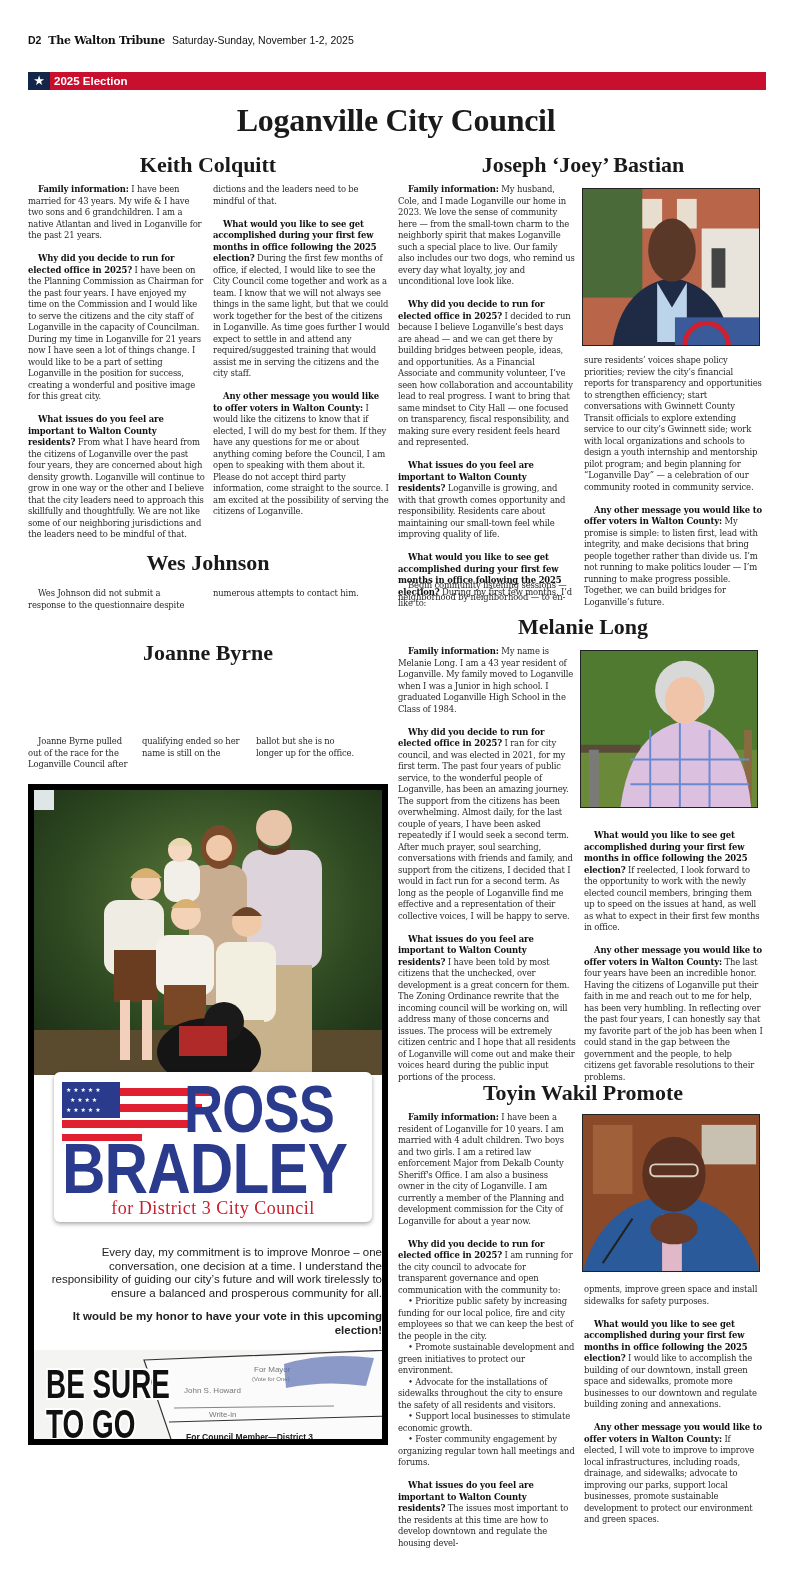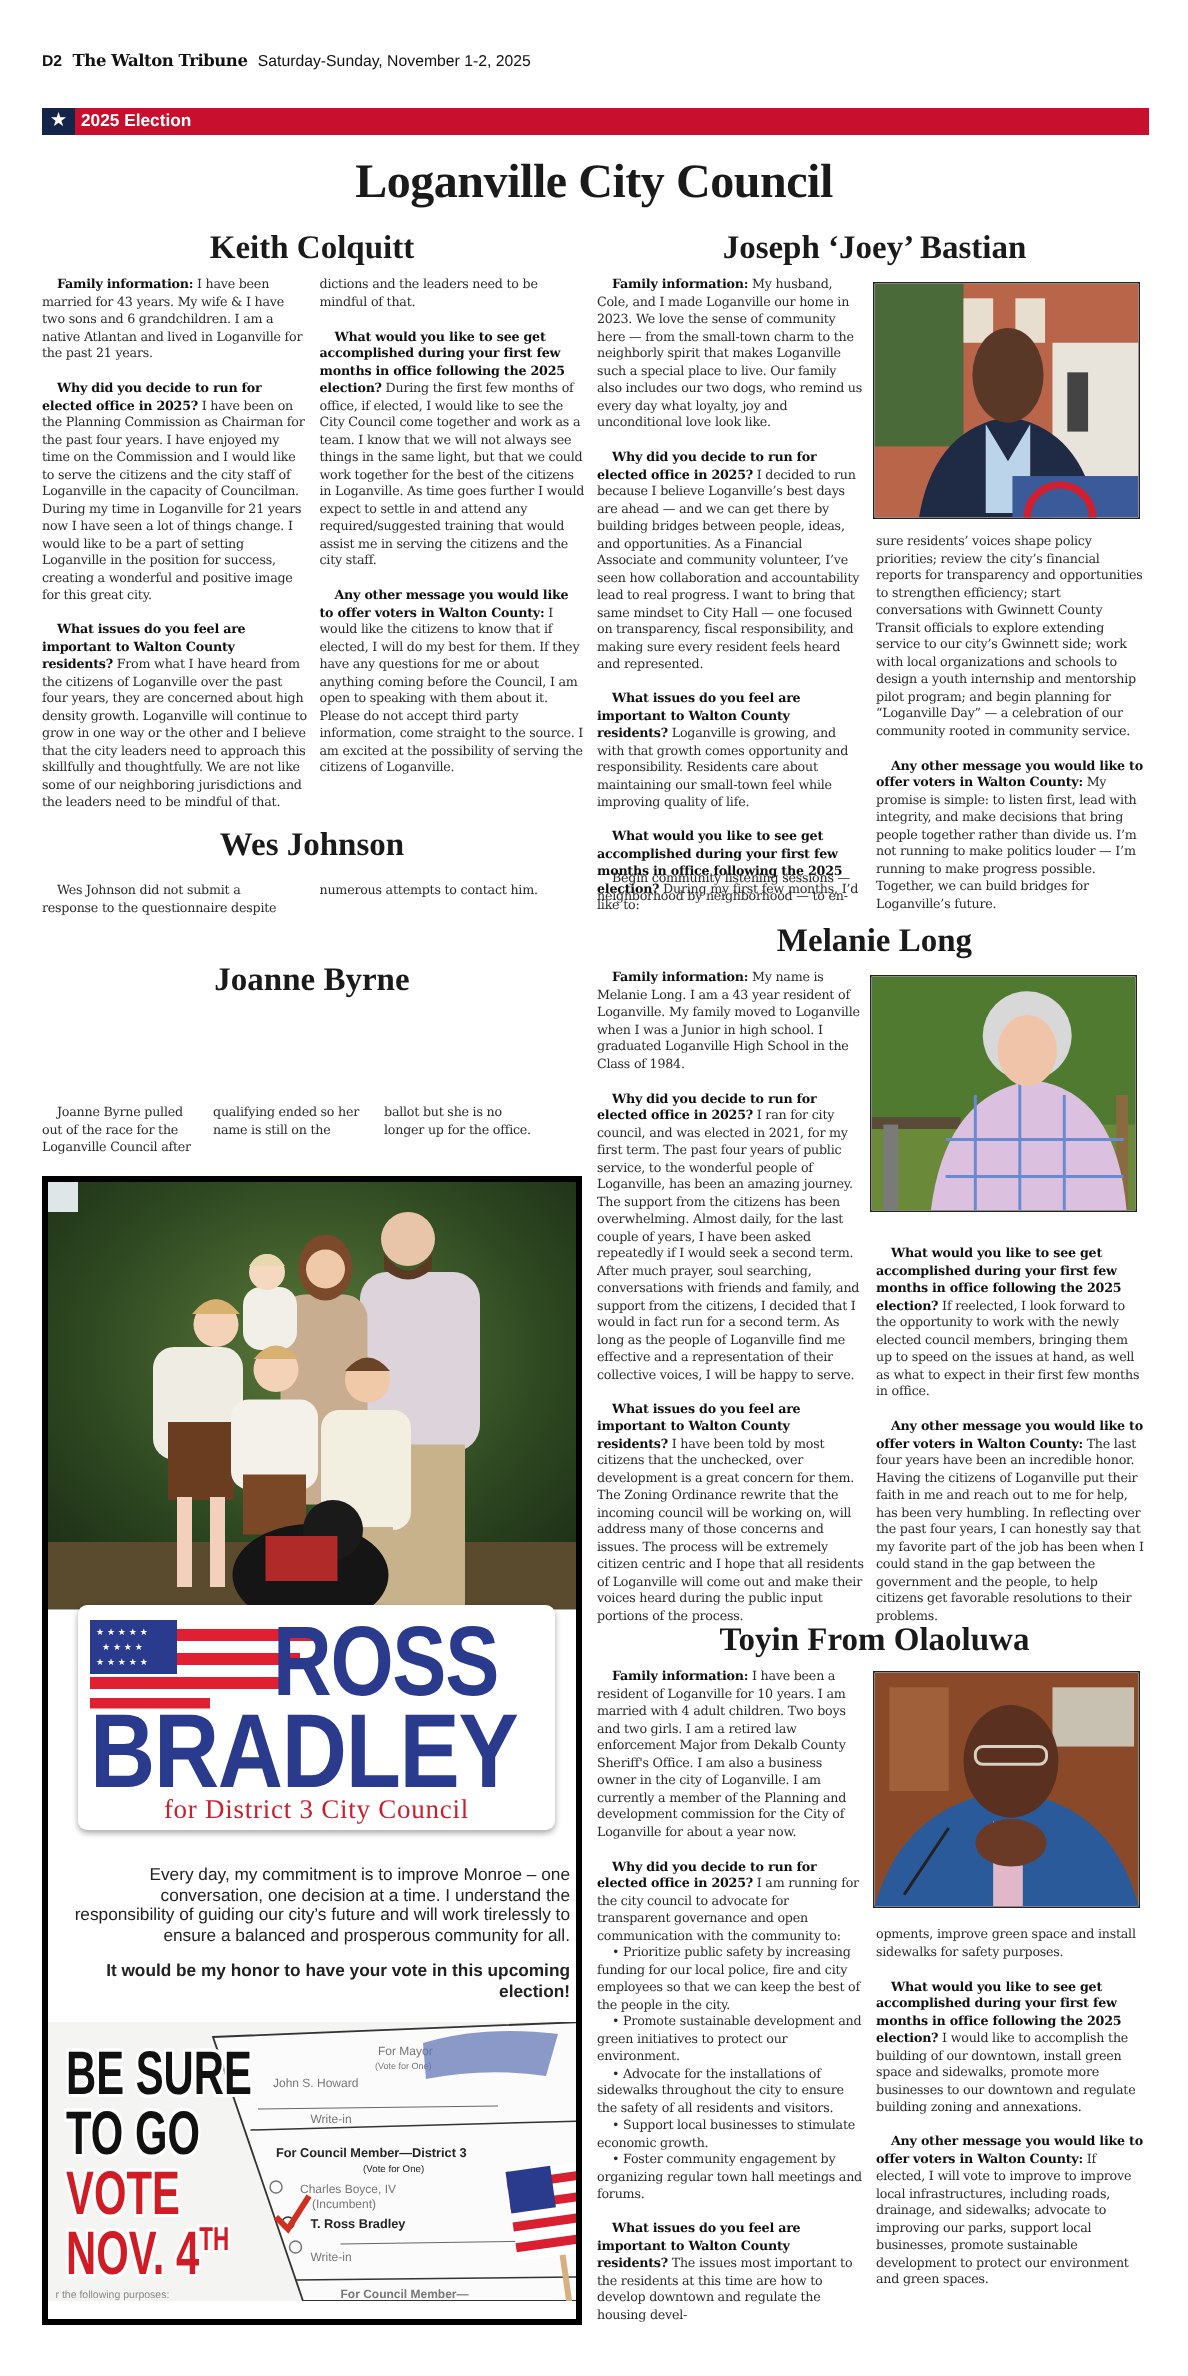--- a/index.html
+++ b/index.html
@@ -24,21 +24,21 @@
   .col p { margin-bottom: 11.5px; text-indent: 10px; }
   .col p.cont { text-indent: 0; }
   .col p.nomb { margin-bottom: 0; }
   .col b { color: #111; }
   .col .bullet { text-indent: 10px; margin-bottom: 0; }
 
   .photo { border: 1.5px solid #222; overflow: hidden; }
   .photo svg { display: block; width: 100%; height: 100%; }
 
   
-  .ad { left: 28px; top: 784px; width: 360px; height: 766px; border: 4px solid #000000; overflow: hidden; background: #fff; }
+  .ad { left: 28px; top: 784px; width: 360px; height: 661px; border: 6px solid #000000; overflow: hidden; background: #fff; }
   .ad-photo { position: absolute; left: 0; top: 0; width: 356px; height: 285px; }
   .ad-logo { position: absolute; left: 20px; top: 282px; width: 318px; height: 150px; background: #fff; border-radius: 6px; box-shadow: 0 2px 4px rgba(0,0,0,0.35); }
   .ross { position: absolute; left: 130px; top: 4px; font-family: "Liberation Sans", sans-serif; font-weight: bold; font-size: 66px; line-height: 66px; color: #2a3a8c; letter-spacing: -1px; transform: scaleX(0.82); transform-origin: left top; white-space: nowrap; }
   .bradley { position: absolute; left: 8px; top: 62px; font-family: "Liberation Sans", sans-serif; font-weight: bold; font-size: 70px; line-height: 70px; color: #2a3a8c; letter-spacing: -1px; transform: scaleX(0.86); transform-origin: left top; white-space: nowrap; }
   .for-district { position: absolute; left: 0; width: 100%; top: 126px; text-align: center; font-family: "Liberation Serif", serif; font-size: 18px; color: #c8202e; letter-spacing: 0.5px; white-space: nowrap; }
   .ad-msg { position: absolute; left: 8px; width: 340px; top: 456px; text-align: right; font-family: "Liberation Sans", sans-serif; font-size: 11.5px; line-height: 13.5px; color: #222; }
   .ad-cta { position: absolute; left: 8px; width: 340px; top: 520px; text-align: right; font-family: "Liberation Sans", sans-serif; font-weight: bold; font-size: 11.5px; line-height: 13.5px; color: #222; }
   .ad-ballot { position: absolute; left: 0; top: 560px; width: 356px; height: 186px; }
   .besure { position: absolute; left: 12px; top: 574px; font-family: "Liberation Sans", sans-serif; font-weight: bold; font-size: 41px; line-height: 40px; transform: scaleX(0.68); transform-origin: left top; white-space: nowrap; text-shadow: 2px 0 #fff,-2px 0 #fff,0 2px #fff,0 -2px #fff,2px 2px #fff,-2px -2px #fff,2px -2px #fff,-2px 2px #fff; }
   .besure .blk { color: #111; display: block; }
@@ -259,21 +259,21 @@
       </g>
     <ellipse cx="105" cy="40" rx="30" ry="30" fill="#d8d8d8"></ellipse>
     <ellipse cx="105" cy="50" rx="20" ry="24" fill="#f0c4a8"></ellipse>
   </svg>
 </div>
 <div class="abs col" style="left:584px;top:830px;width:180px;">
   <p><b>What would you like to see get accomplished during your first few months in office following the 2025 election?</b><span> If reelected, I look forward to the opportunity to work with the newly elected council members, bringing them up to speed on the issues at hand, as well as what to expect in their first few months in office.</span></p>
   <p class="nomb"><b>Any other message you would like to offer voters in Walton County:</b><span> The last four years have been an incredible honor. Having the citizens of Loganville put their faith in me and reach out to me for help, has been very humbling. In reflecting over the past four years, I can honestly say that my favorite part of the job has been when I could stand in the gap between the government and the people, to help citizens get favorable resolutions to their problems.</span></p>
 </div>
 
-<div class="abs cand-name" style="left:398px;width:370px;top:1080px;">Toyin From Olaoluwa</div>
+<div class="abs cand-name" style="left:398px;width:370px;top:1080px;">Toyin Wakil Promote</div>
 <div class="abs col" style="left:398px;top:1112px;width:178px;">
   <p><b>Family information:</b><span> I have been a resident of Loganville for 10 years. I am married with 4 adult children. Two boys and two girls. I am a retired law enforcement Major from Dekalb County Sheriff's Office.  I am also a business owner in the city of Loganville. I am currently a member of the Planning and development commission for the City of Loganville for about a year now.</span></p>
   <p class="nomb"><b>Why did you decide to run for elected office in 2025?</b><span>   I am running for the city council to advocate for transparent governance and open communication with the community to:</span></p>
   <p class="bullet">• Prioritize public safety by increasing funding for our local police, fire and city employees so that we can keep the best of the people in the city.</p>
   <p class="bullet">• Promote sustainable development and green initiatives to protect our environment.</p>
   <p class="bullet">• Advocate for the installations of sidewalks throughout the city to ensure the safety of all residents and visitors.</p>
   <p class="bullet">• Support local businesses to stimulate economic growth.</p>
   <p class="bullet" style="margin-bottom:11.5px;">• Foster community engagement by organizing regular town hall meetings and forums.</p>
   <p class="nomb"><b>What issues do you feel are important to Walton County residents?</b><span> The issues most important to the residents at this time are how to develop downtown and regulate the housing devel-</span></p>
 </div>

